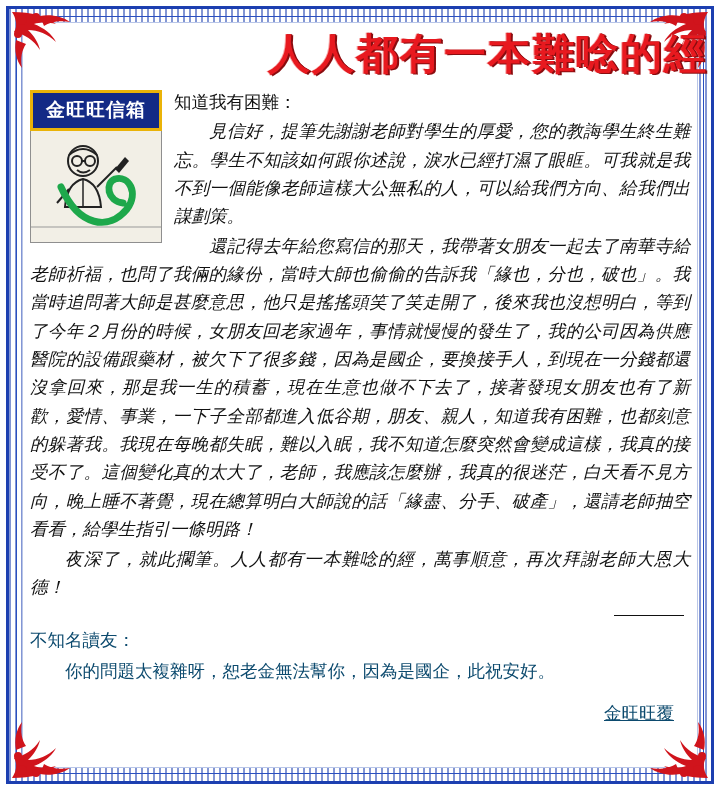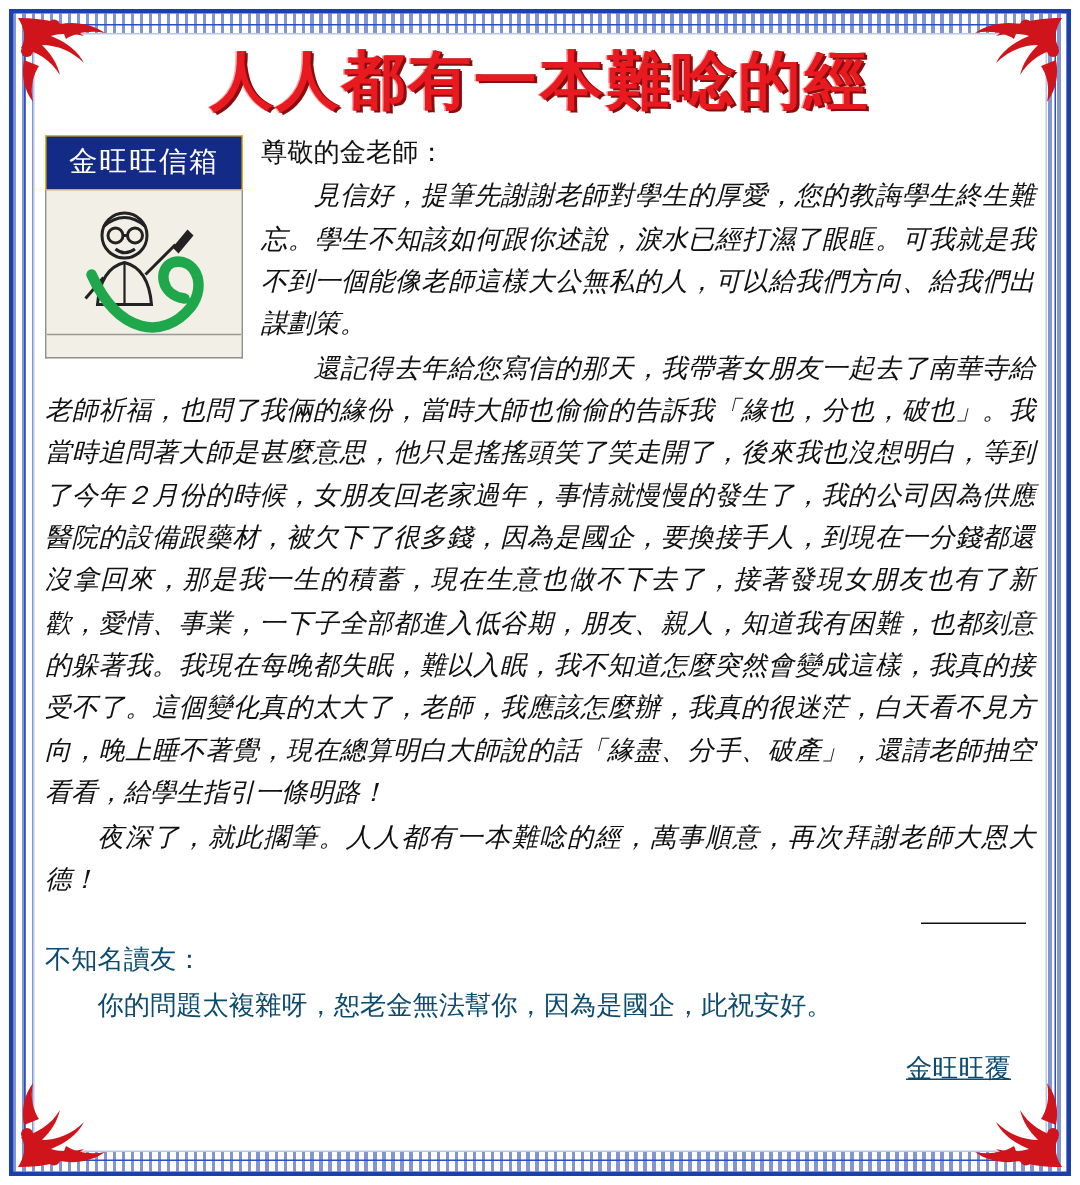--- a/index.html
+++ b/index.html
@@ -60,23 +60,23 @@
   }
   .corner svg { display: block; }
   .corner.tl { left: 10px;  top: 10px; }
   .corner.tr { right: 10px; top: 10px;  transform: scaleX(-1); }
   .corner.bl { left: 10px;  bottom: 10px; transform: scaleY(-1); }
   .corner.br { right: 10px; bottom: 10px; transform: scale(-1,-1); }
 
   
   .title {
     position: absolute;
-    left: 0; right: 0;
+    left: 0; right: 12px;
     top: 26px;
-    text-align: center;
+    text-align: right;
     font-family: "DejaVu Serif", "Liberation Serif", serif;
     font-size: 42px;
     font-weight: bold;
     letter-spacing: 2px;
     color: #e8191f;
     text-shadow:
       1px 0 0 #8a0d10,
       2px 1px 0 #8a0d10,
       -1px 0 0 #f7a6a6;
     white-space: nowrap;
@@ -93,26 +93,26 @@
 
   
   .mailbox {
     float: left;
     width: 132px;
     margin: 2px 12px 4px 0;
   }
   .mailbox-banner {
     background: #132a86;
     color: #ffffff;
-    font-weight: normal;
+    font-weight: bold;
     font-size: 19px;
     letter-spacing: 1px;
     text-align: center;
     padding: 4px 0 5px;
-    border: 1px solid #eab308;
+    border: 3px solid #eab308;
     box-sizing: border-box;
   }
   .mailbox-figure {
     position: relative;
     height: 112px;
     background: #f4f2ea;
     border: 1px solid #8f8f8f;
     border-top: none;
     box-sizing: border-box;
     overflow: hidden;
@@ -245,21 +245,21 @@
           <path d="M38 58 L26 72" stroke="#222" stroke-width="2" fill="none"></path>
 
           <path d="M30 56 C 48 96 78 100 96 78 C 108 62 98 44 84 48 C 74 52 76 70 92 72" fill="none" stroke="#1ea84b" stroke-width="7" stroke-linecap="round"></path>
 
           <line x1="0" y1="96" x2="130" y2="96" stroke="#999" stroke-width="1"></line>
         </svg>
       </div>
     </div>
 
     <div class="letter">
-      <p class="greeting">尊敬的金老師：</p>
+      <p class="greeting">知道我有困難：</p>
       <p class="indent">見信好，提筆先謝謝老師對學生的厚愛，您的教誨學生終生難忘。學生不知該如何跟你述說，淚水已經打濕了眼眶。可我就是我不到一個能像老師這樣大公無私的人，可以給我們方向、給我們出謀劃策。</p>
       <p class="indent">還記得去年給您寫信的那天，我帶著女朋友一起去了南華寺給老師祈福，也問了我倆的緣份，當時大師也偷偷的告訴我「緣也，分也，破也」。我當時追問著大師是甚麼意思，他只是搖搖頭笑了笑走開了，後來我也沒想明白，等到了今年２月份的時候，女朋友回老家過年，事情就慢慢的發生了，我的公司因為供應醫院的設備跟藥材，被欠下了很多錢，因為是國企，要換接手人，到現在一分錢都還沒拿回來，那是我一生的積蓄，現在生意也做不下去了，接著發現女朋友也有了新歡，愛情、事業，一下子全部都進入低谷期，朋友、親人，知道我有困難，也都刻意的躲著我。我現在每晚都失眠，難以入眠，我不知道怎麼突然會變成這樣，我真的接受不了。這個變化真的太大了，老師，我應該怎麼辦，我真的很迷茫，白天看不見方向，晚上睡不著覺，現在總算明白大師說的話「緣盡、分手、破產」，還請老師抽空看看，給學生指引一條明路！</p>
       <p class="indent">夜深了，就此擱筆。人人都有一本難唸的經，萬事順意，再次拜謝老師大恩大德！</p>
     </div>
 
     <div class="reply-sep"></div>
 
     <div class="reply">
       <div class="reply-to">不知名讀友：</div>
       <div class="reply-body">你的問題太複雜呀，恕老金無法幫你，因為是國企，此祝安好。</div>

